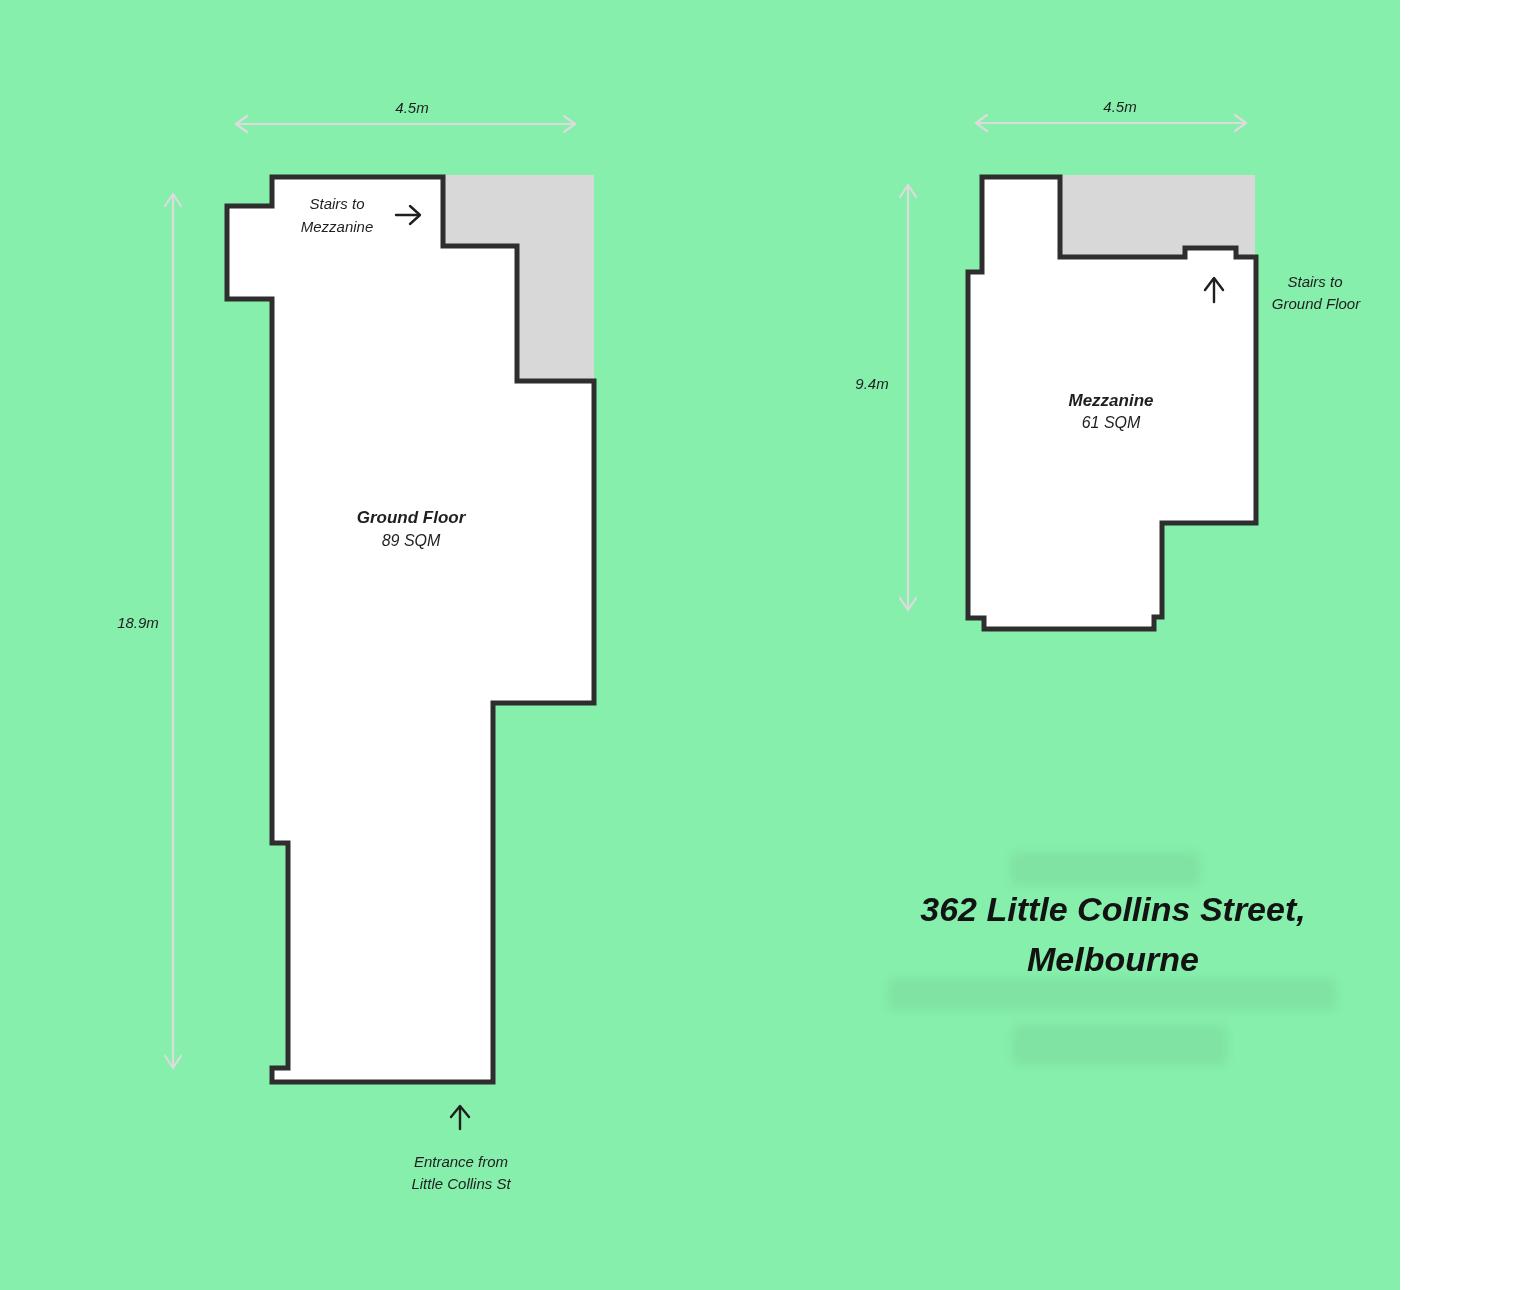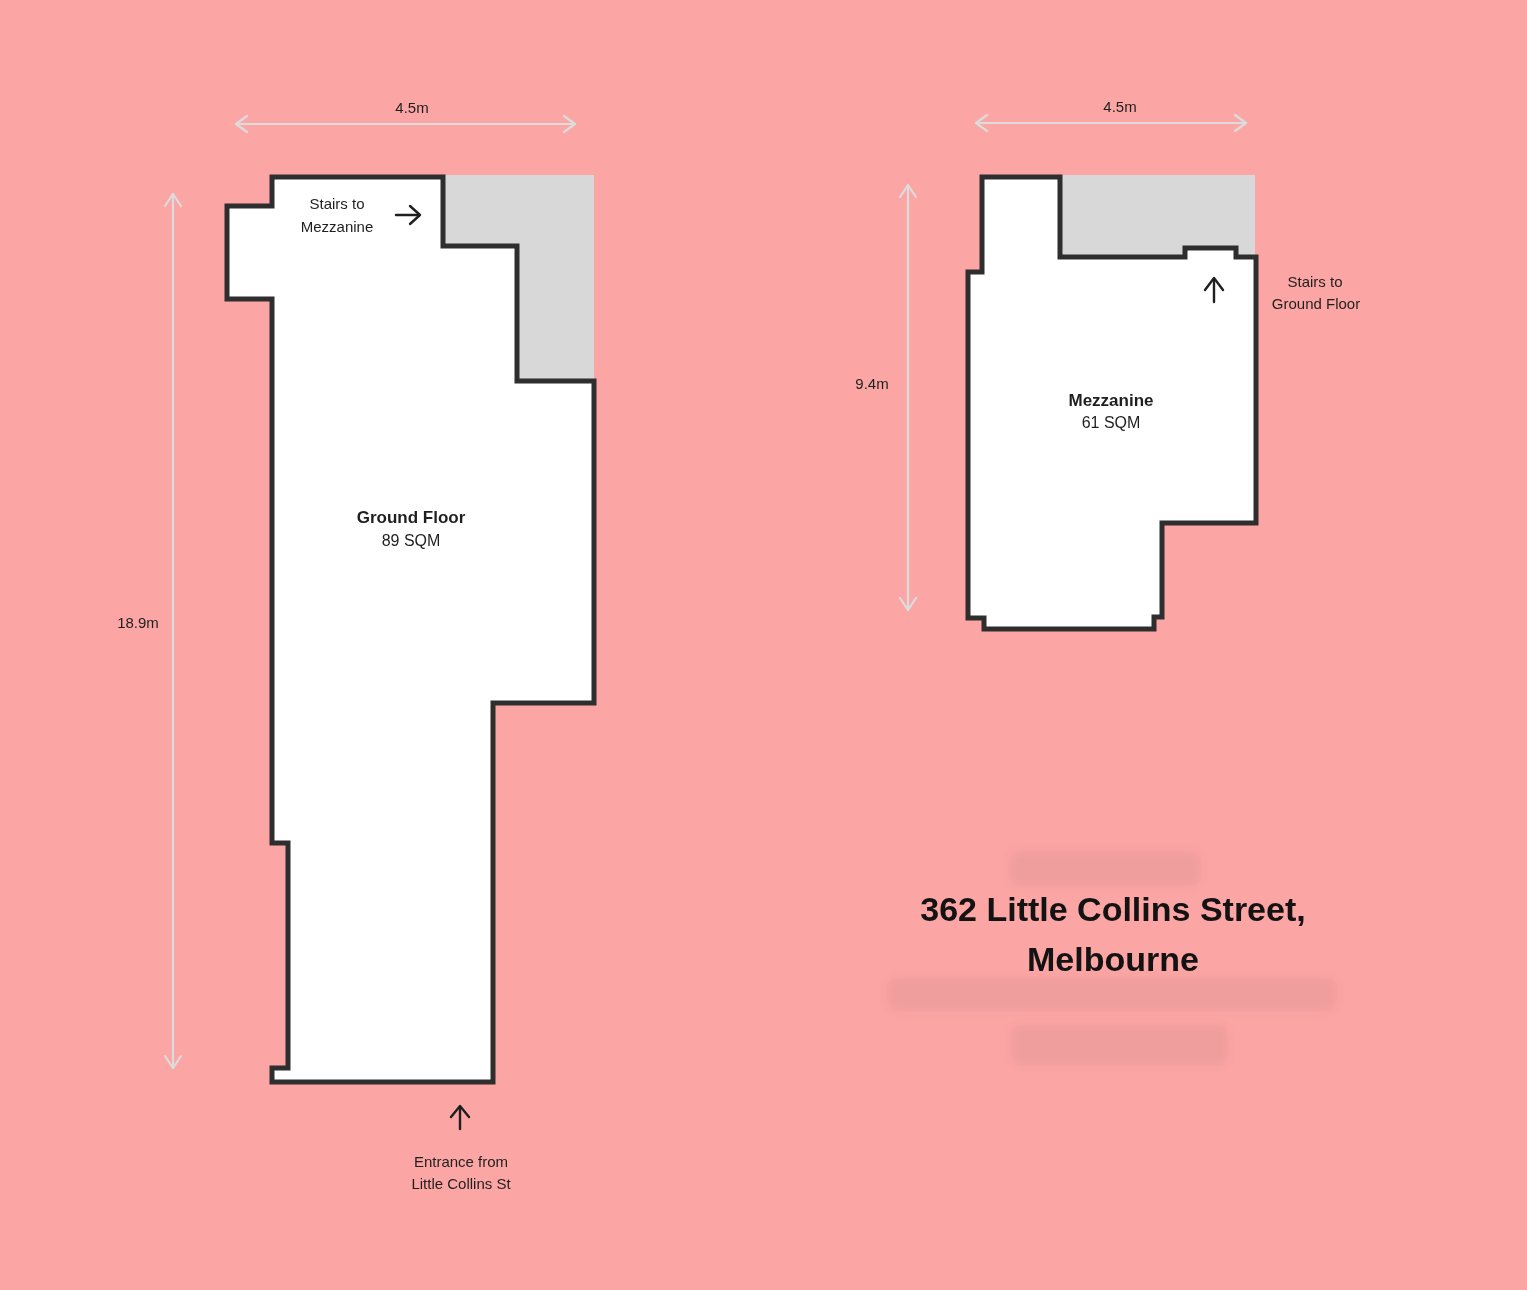--- a/index.html
+++ b/index.html
@@ -3,24 +3,25 @@
 <meta charset="utf-8">
 <style>
   html, body {
     margin: 0;
     padding: 0;
     background: #ffffff;
     font-family: "Liberation Sans", sans-serif;
   }
   .canvas {
     position: relative;
-    width: 1527px;
+    width: 1400px;
     height: 1290px;
-    background: #fca5a5;
+    background: #86efac;
     overflow: hidden;
+    font-style: italic;
   }
   svg.plan-layer {
     position: absolute;
     left: 0;
     top: 0;
   }
   
   .void-fill   { fill: #d8d8d8; stroke: none; }
   .floor-shape { fill: #ffffff; stroke: #2e2e2e; stroke-width: 5; stroke-linejoin: miter; }
   

